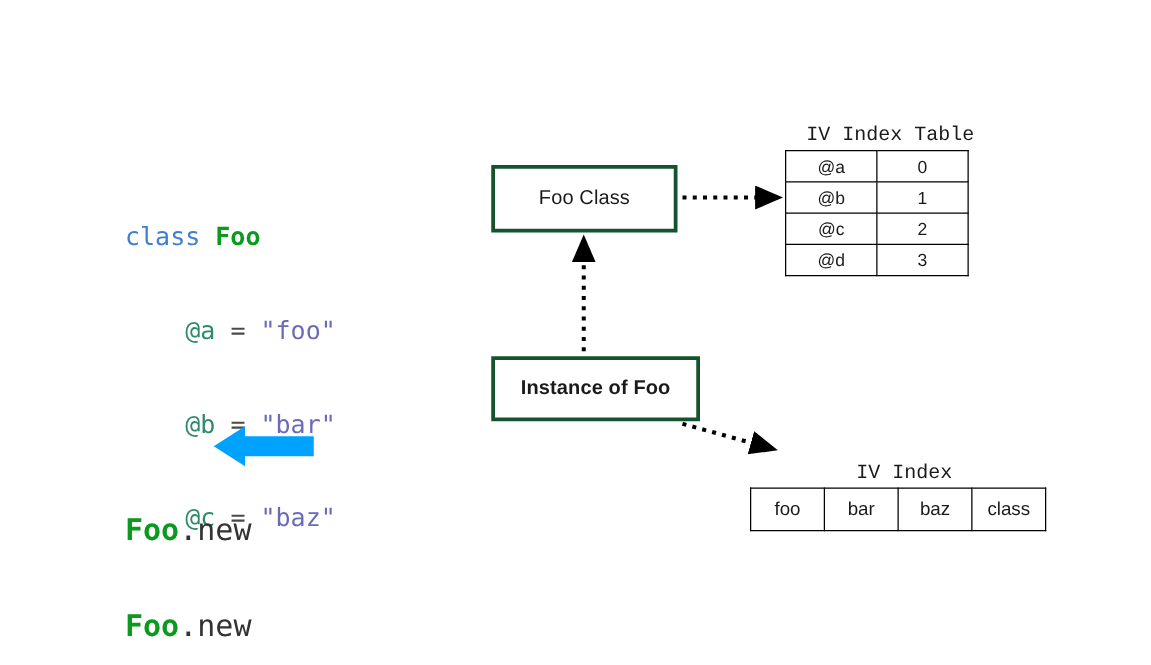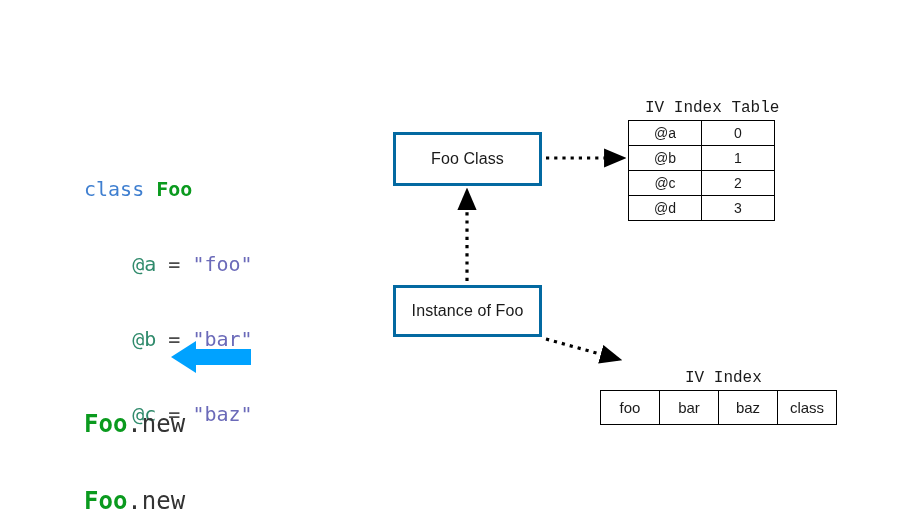--- a/index.html
+++ b/index.html
@@ -20,21 +20,21 @@
   #code-block {
     position: absolute;
     left: 84px;
     top: 127px;
     font-family: "DejaVu Sans Mono", monospace;
     font-size: 20px;
     line-height: 25px;
     white-space: pre;
     letter-spacing: 0px;
   }
-  .code-line { display: block; height: 25px; }
+  .code-line { display: block; height: 25px; margin-left: 16px; }
   .tok-kw      { color: #3f7fd0; }
   .tok-class   { color: #0a9a1e; font-weight: bold; }
   .tok-method  { color: #7f9f93; }
   .tok-ivar    { color: #2f8a6b; }
   .tok-eq      { color: #4a4a4a; }
   .tok-str     { color: #6b6ab9; }
   .tok-plain   { color: #333333; }
 
   #code-invocations {
     position: absolute;
@@ -52,41 +52,42 @@
     left: 170px;
     top: 339px;
     width: 82px;
     height: 36px;
   }
 
   
   .node-box {
     position: absolute;
     box-sizing: border-box;
-    border: 3px solid #0369a1;
+    border: 3px solid #14532d;
     background: #ffffff;
     display: flex;
     align-items: center;
     justify-content: center;
     font-family: "Liberation Sans", sans-serif;
     font-size: 16px;
     color: #1a1a1a;
     letter-spacing: 0.1px;
   }
   #foo-class-box {
     left: 393px;
     top: 132px;
     width: 149px;
     height: 54px;
   }
   #instance-box {
     left: 393px;
     top: 285px;
-    width: 149px;
+    width: 167px;
     height: 52px;
+    font-weight: bold;
   }
 
   
   .caption {
     position: absolute;
     font-family: Liberation Mono, monospace;
     font-size: 16px;
     color: #1a1a1a;
     white-space: nowrap;
   }

